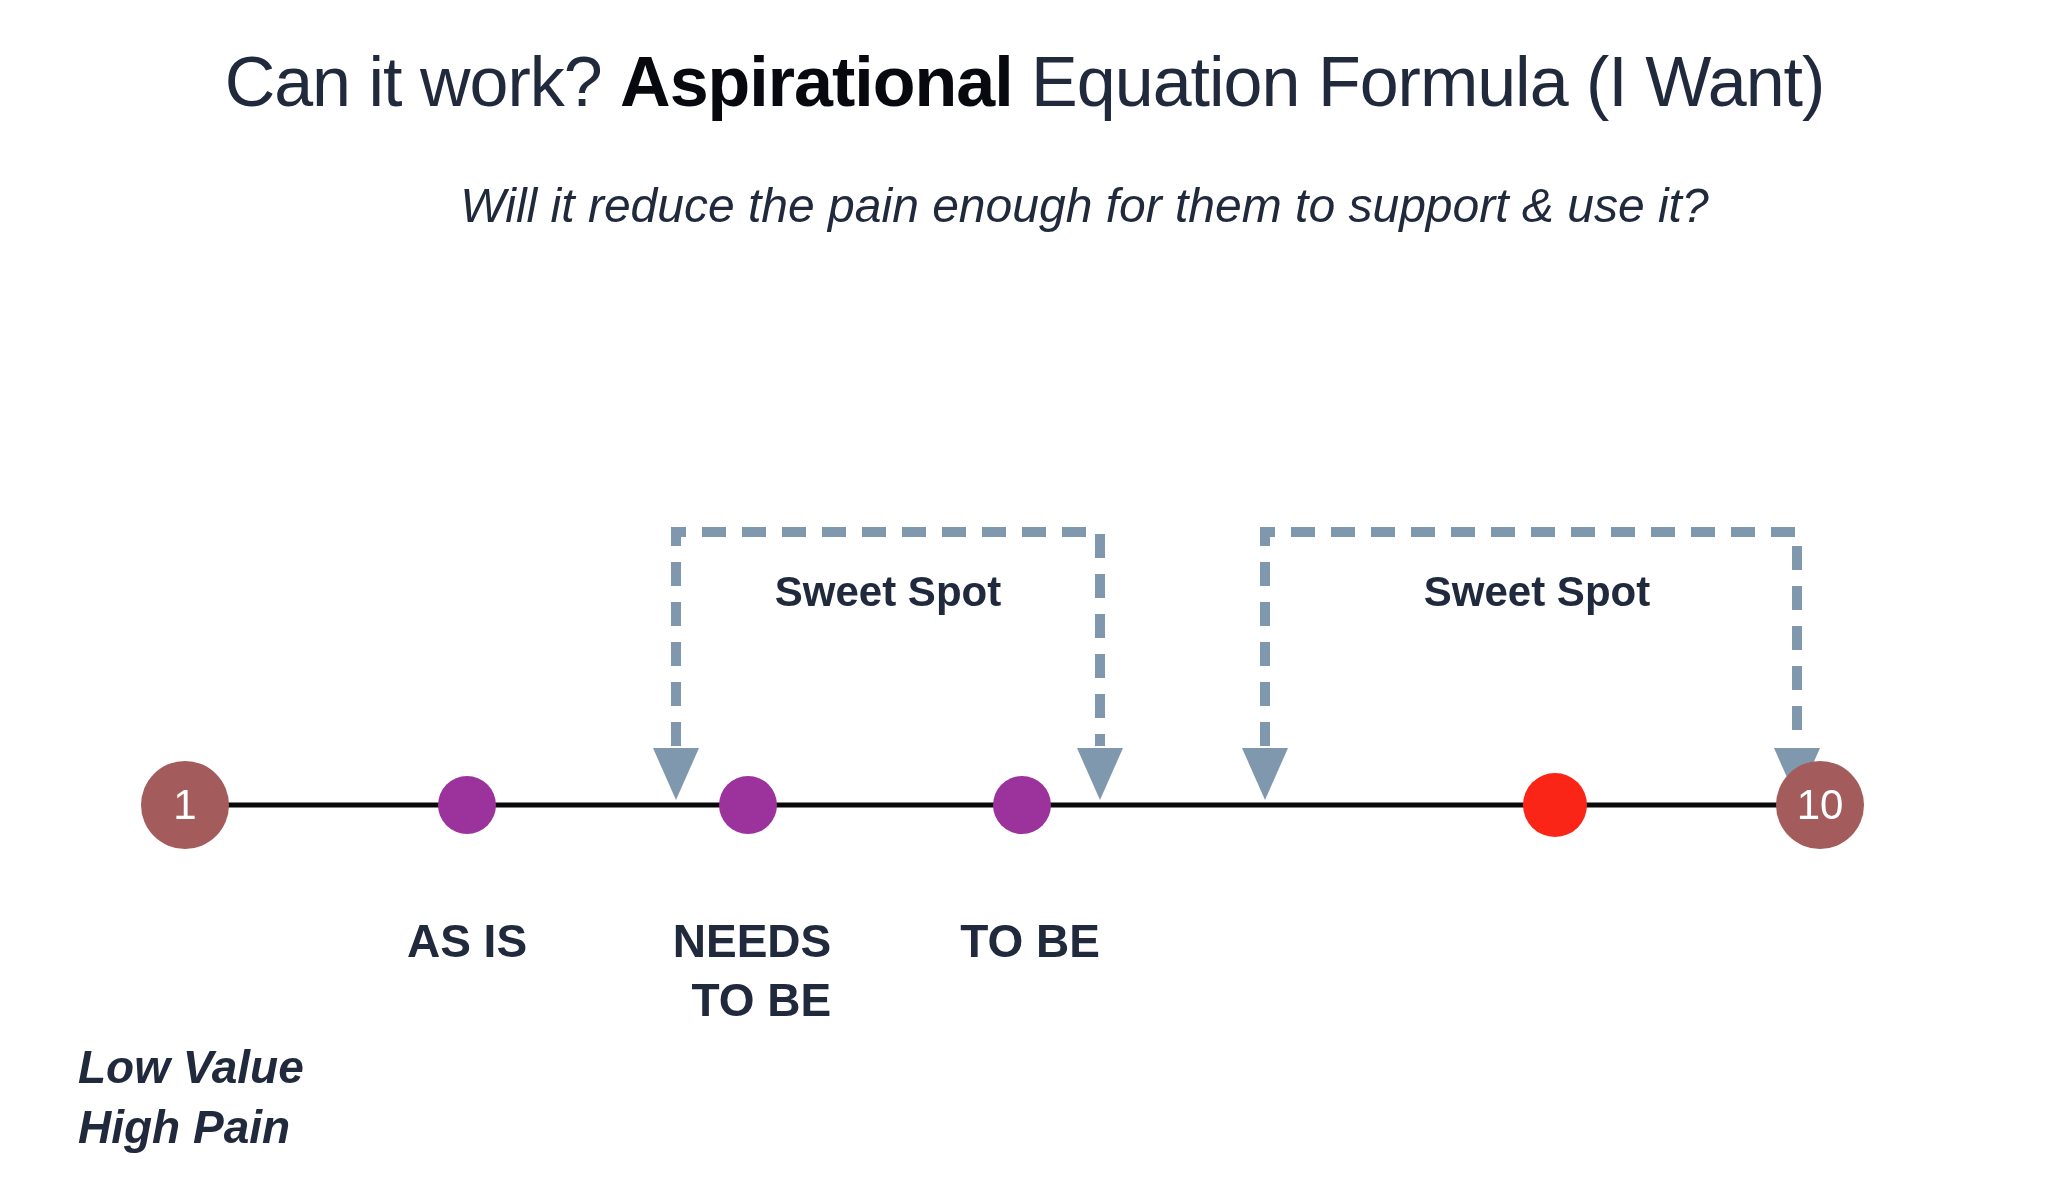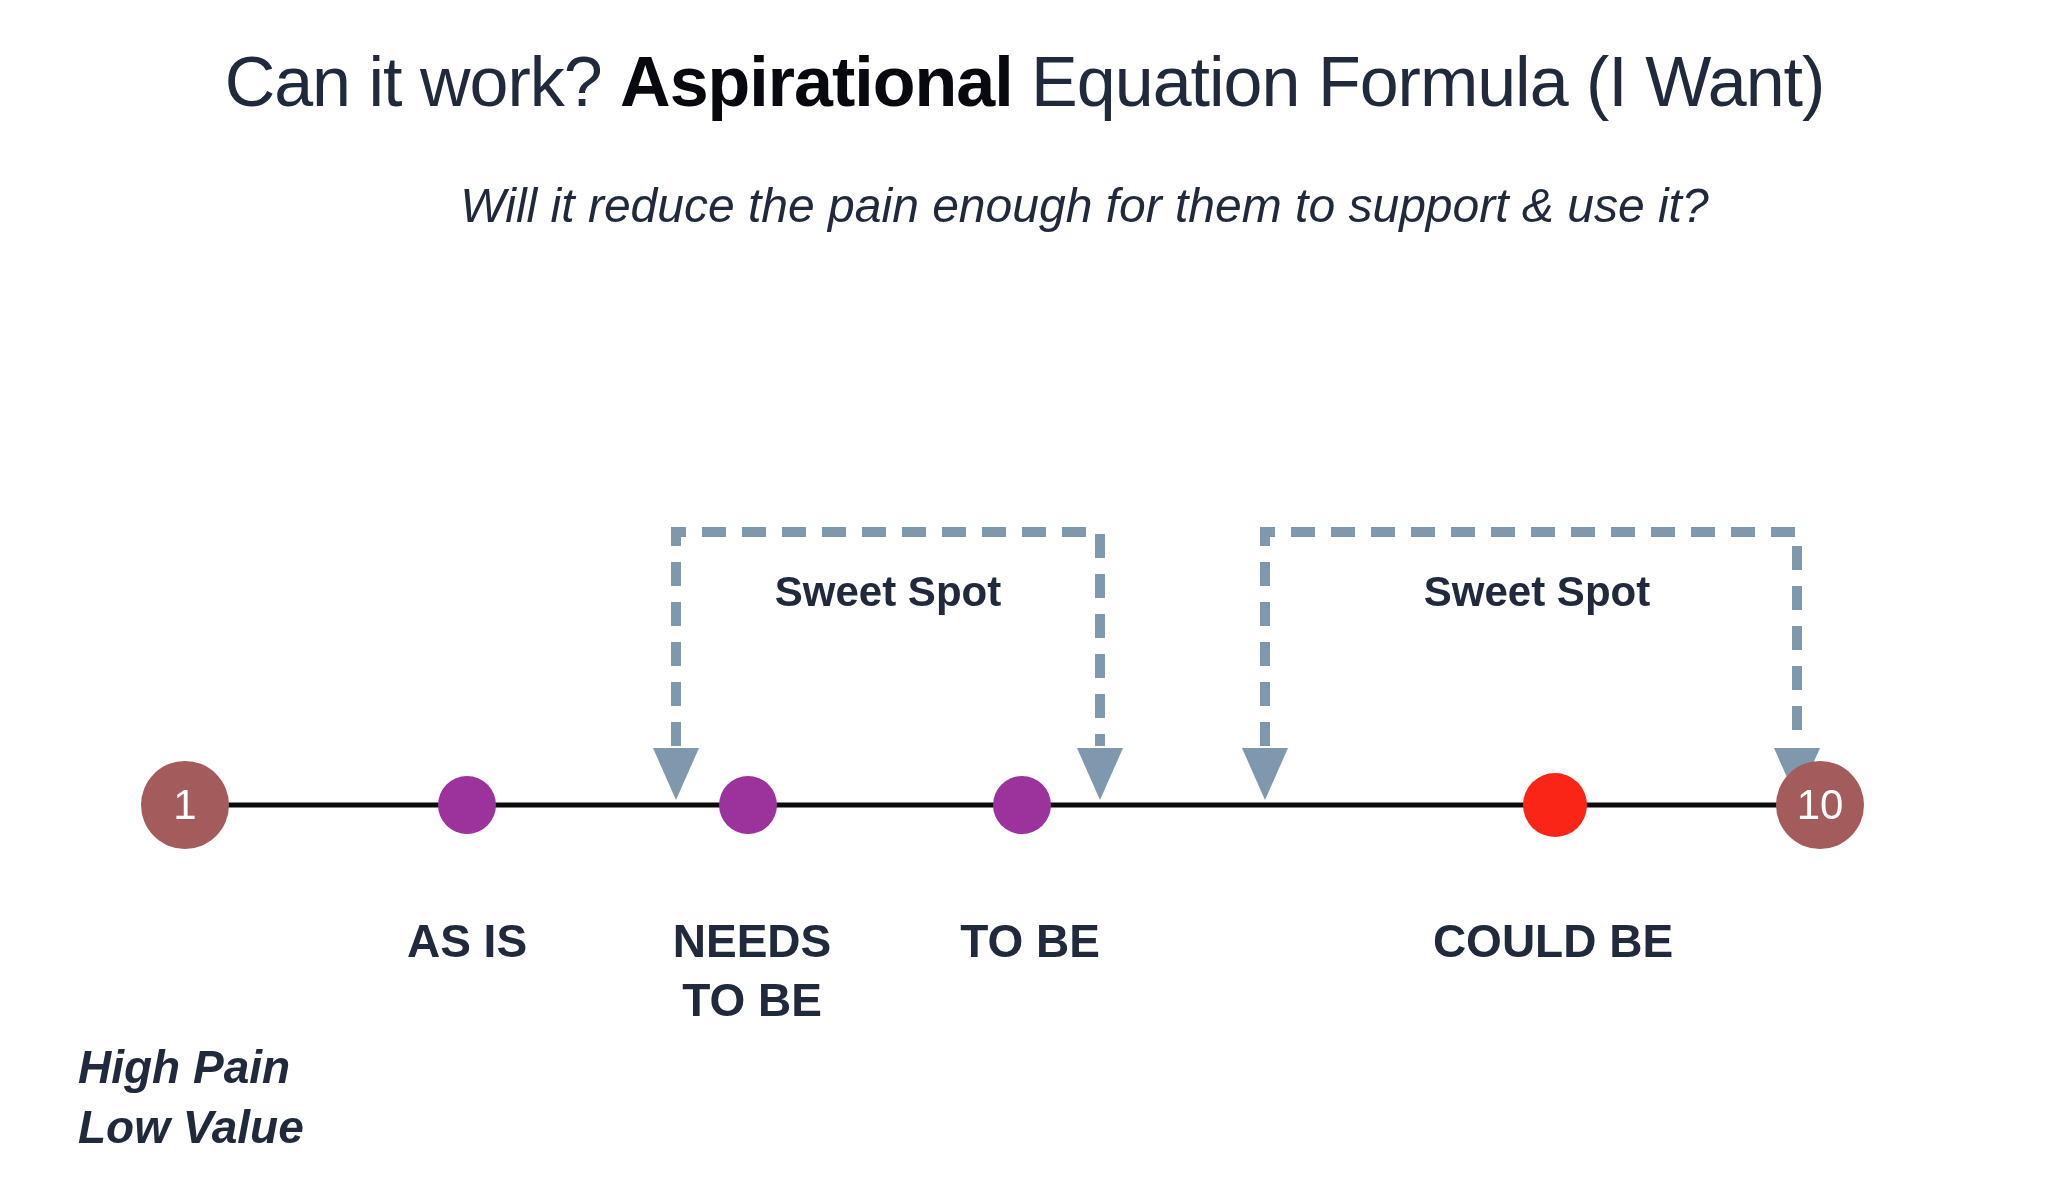--- a/index.html
+++ b/index.html
@@ -87,21 +87,21 @@
   }
   .dot.mid { width: 58px; height: 58px; background: var(--purple); }
   .dot.hot { width: 64px; height: 64px; background: var(--red); }
   .point-label {
     position: absolute;
     top: 912px;
     transform: translateX(-50%);
     font-size: 46px;
     font-weight: 700;
     color: var(--navy);
-    text-align: center;
+    text-align: right;
     white-space: pre-line;
     line-height: 1.28;
   }
   .sweet-spot-label {
     position: absolute;
     top: 568px;
     transform: translateX(-50%);
     font-size: 42px;
     font-weight: 700;
     color: var(--navy);
@@ -146,24 +146,23 @@
   <div class="dot mid" style="left:1022px; top:805px;"></div>
   <div class="dot hot" style="left:1555px; top:805px;"></div>
   <div class="dot endpoint" style="left:1820px; top:805px;">
       <span>10</span>
     </div>
 
   <div class="point-label" style="left:467px;">AS IS</div>
   <div class="point-label" style="left:752px;">NEEDS
 TO BE</div>
   <div class="point-label" style="left:1030px;">TO BE</div>
-  <div class="point-label" style="left:1553px;">COULD BE</div>
 
   <div class="sweet-spot-label" style="left:888px;">Sweet Spot</div>
   <div class="sweet-spot-label" style="left:1537px;">Sweet Spot</div>
 
   <div class="corner left">
+    <div>Low Value</div>
     <div>High Pain</div>
-    <div>Low Value</div>
   </div>
 
 
 </div>
 
 </body></html>

